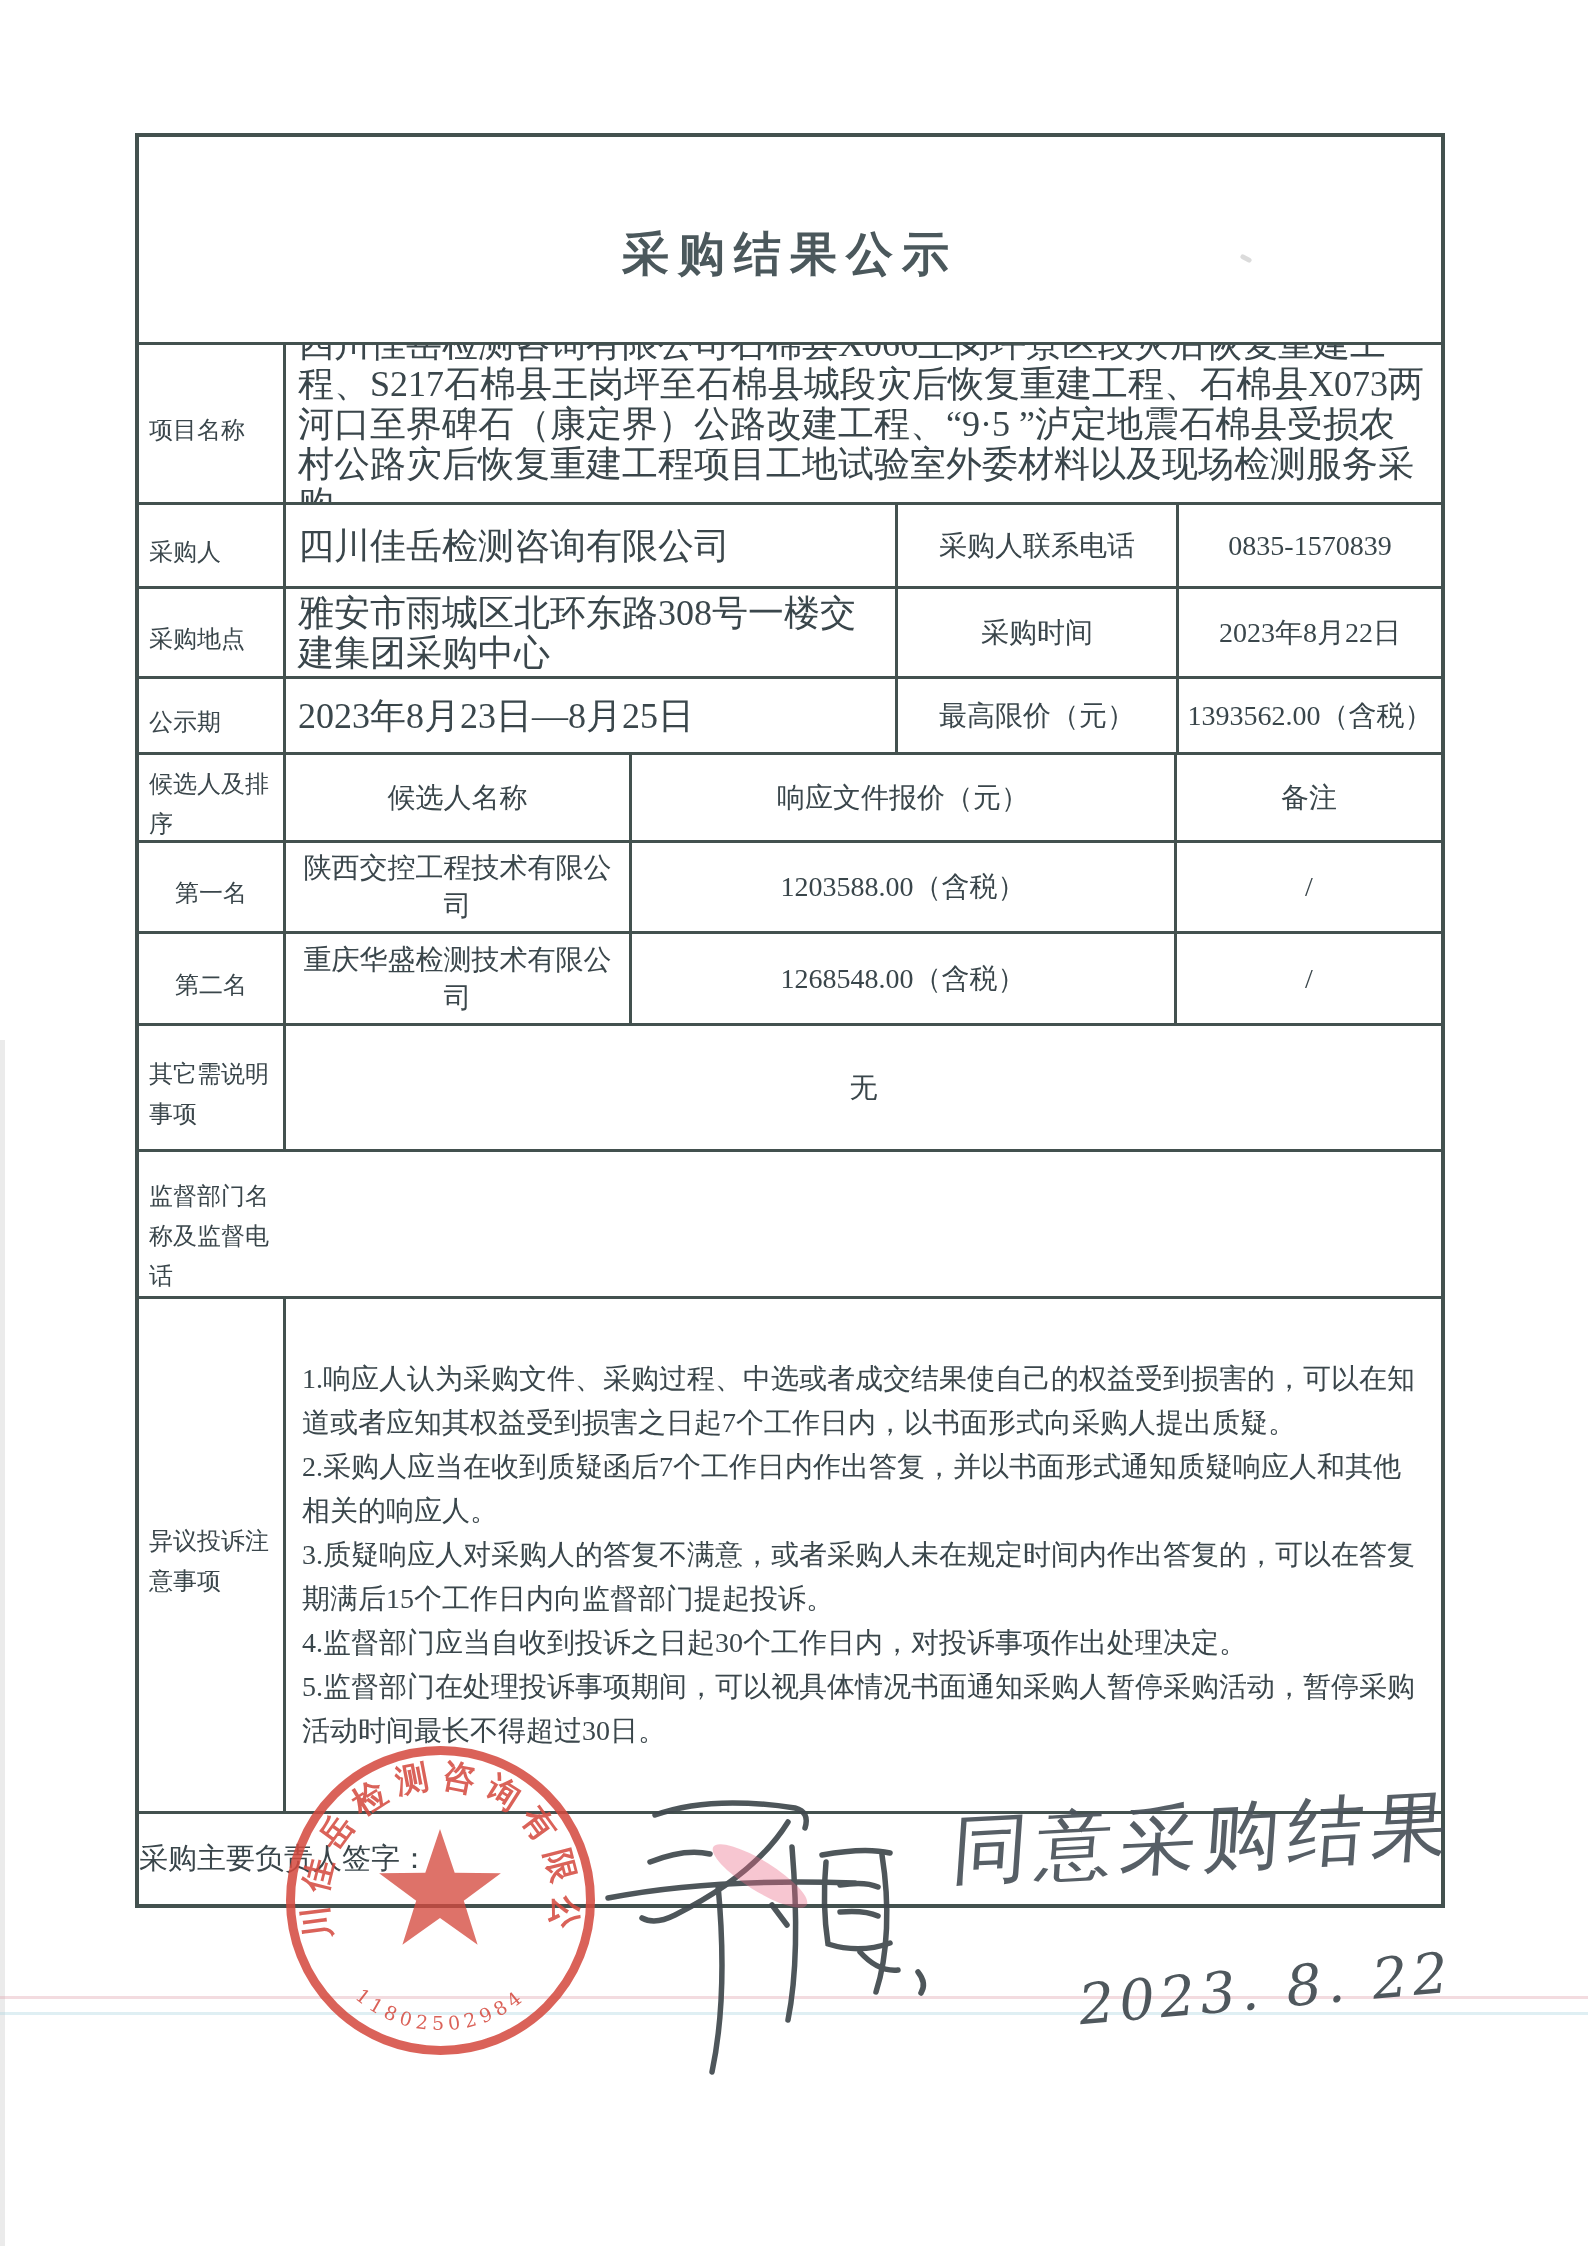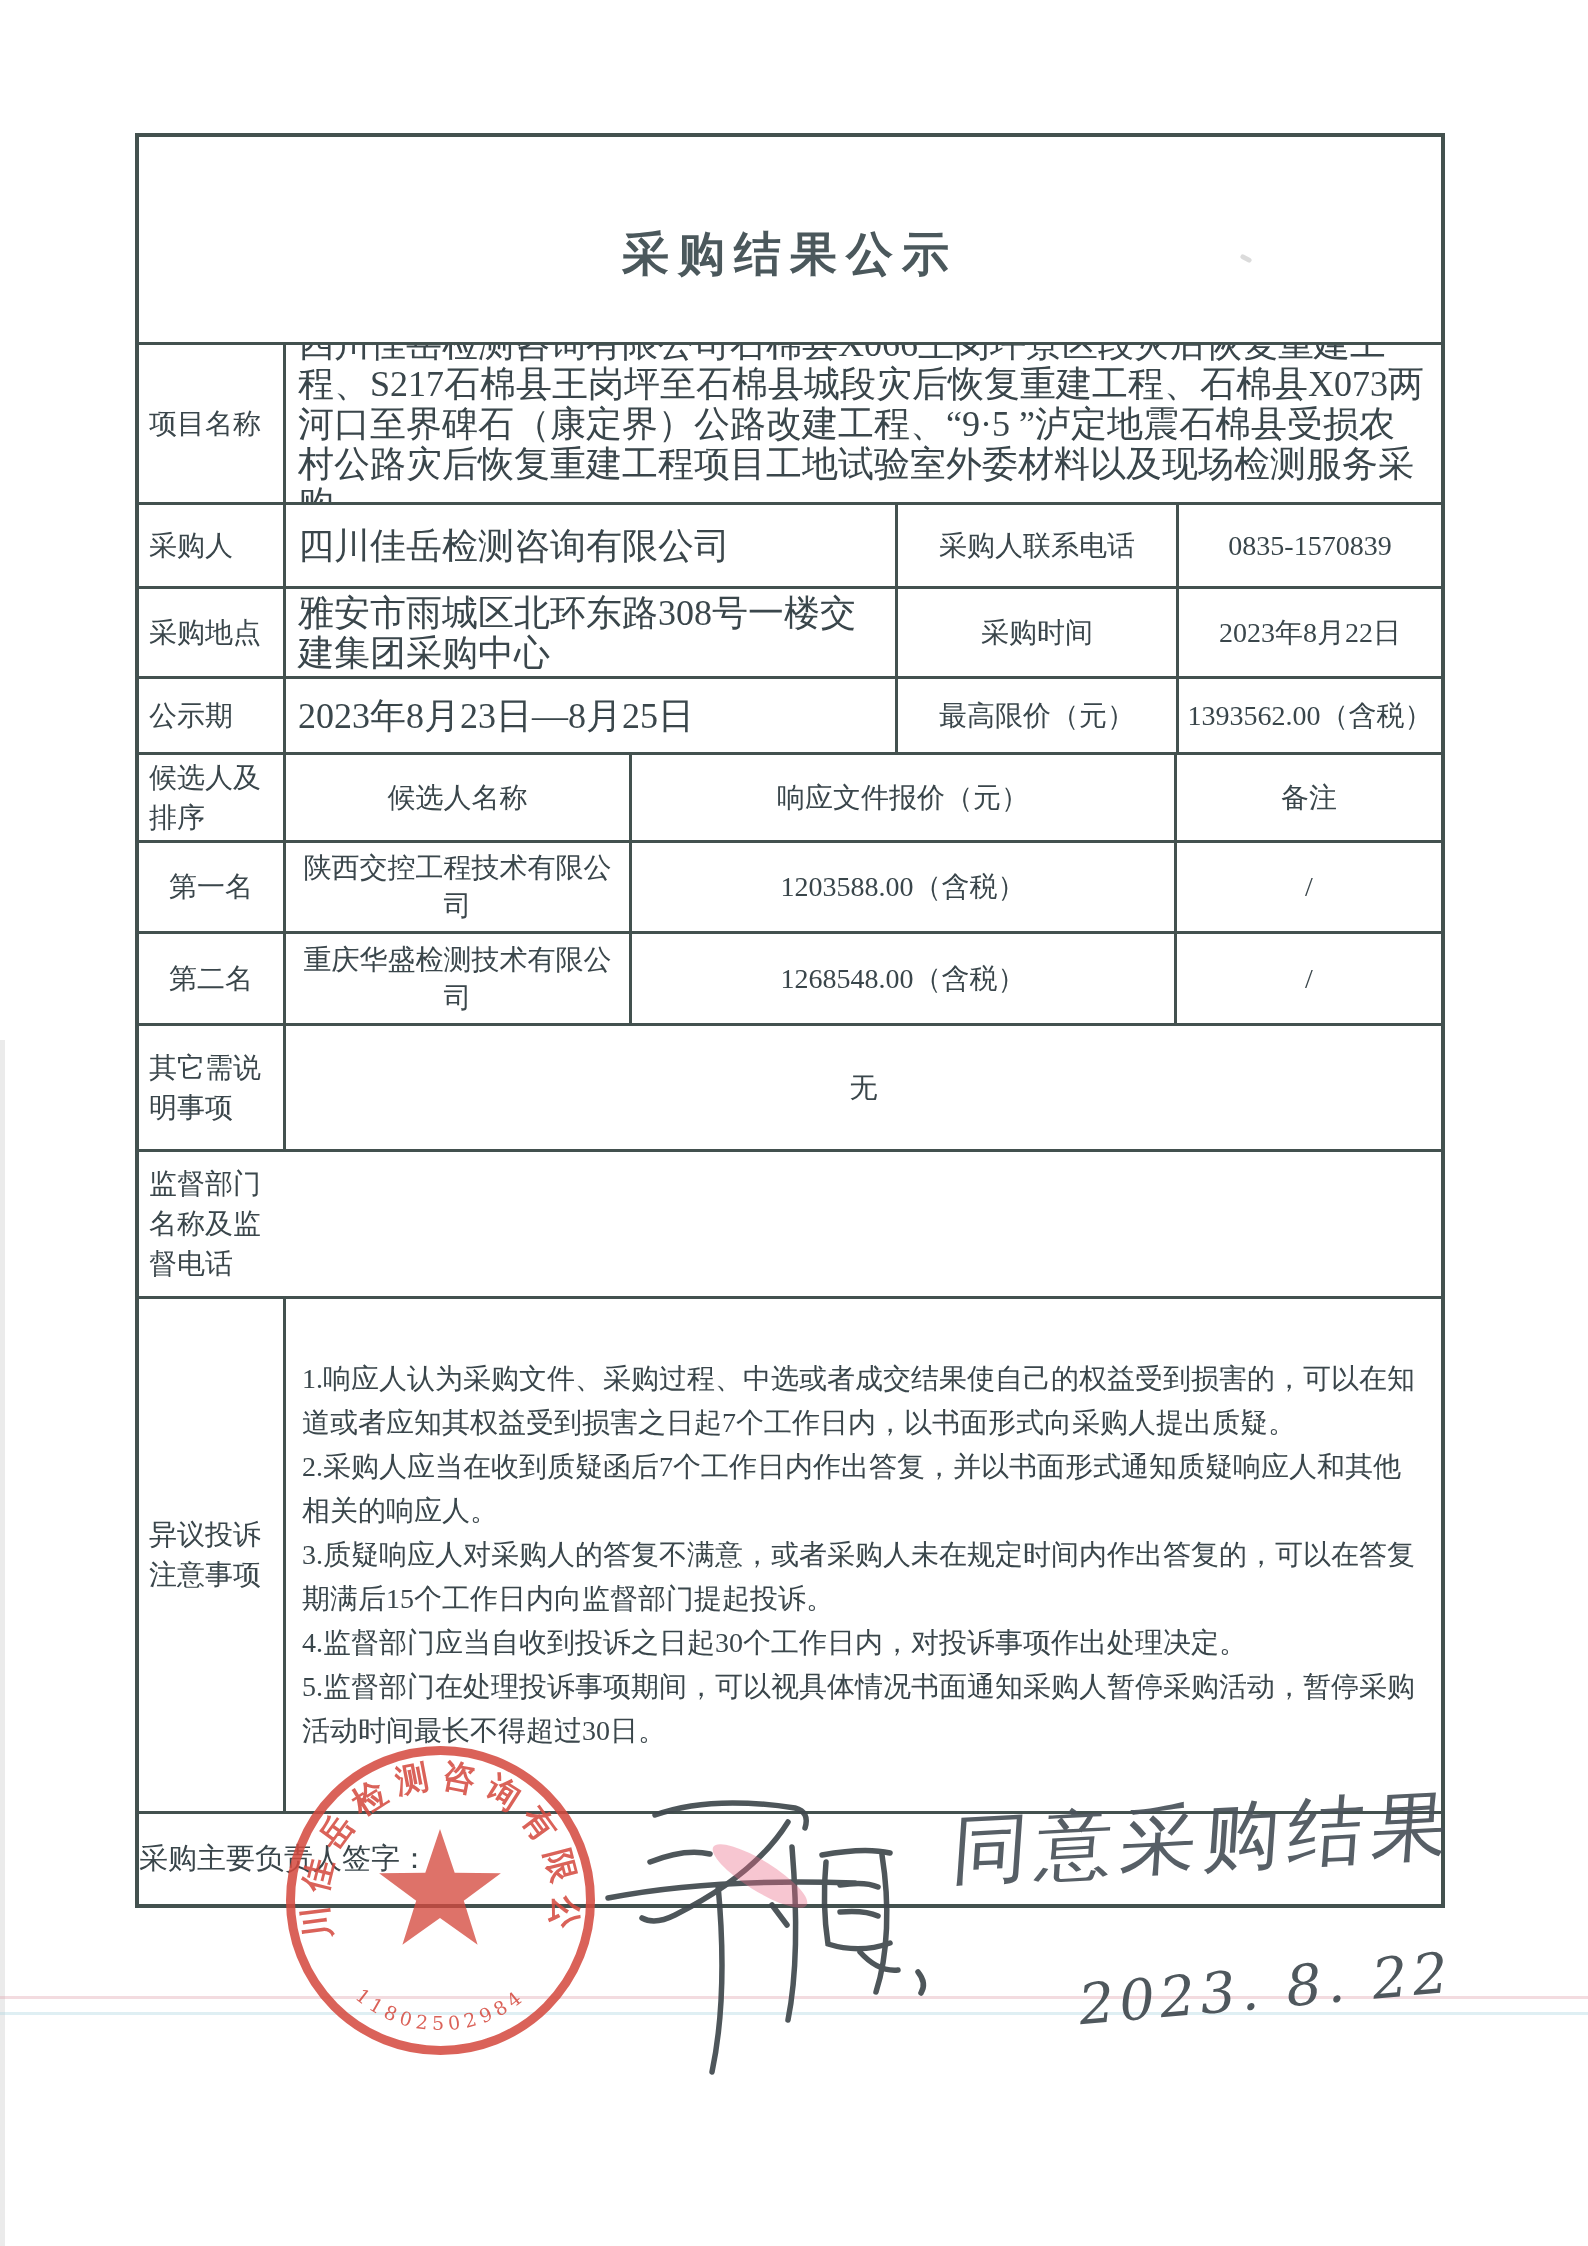--- a/index.html
+++ b/index.html
@@ -12,21 +12,21 @@
   .doc-table{
     position:absolute;left:135px;top:133px;width:1310px;
     border:4px solid #43514f;box-sizing:border-box;background:transparent;
   }
   .t-row{display:flex;box-sizing:border-box;}
   .t-row + .t-row{border-top:3px solid #43514f;}
   .cell{box-sizing:border-box;display:flex;align-items:center;overflow:hidden;}
   .cell + .cell{border-left:3px solid #43514f;}
   .lab{
     width:144px;flex:0 0 144px;padding:4px 6px 4px 10px;
-    font-size:28px;line-height:40px;word-break:break-all;
+    font-size:24px;line-height:40px;word-break:break-all;margin-top:12px;
   }
   .val-left{padding:6px 12px;font-size:36px;line-height:40px;word-break:break-all;}
   .val-center{justify-content:center;text-align:center;font-size:28px;line-height:38px;padding:4px 8px;}
   .grow{flex:1 1 auto;}
   
   .row-title{height:205px;align-items:flex-end;justify-content:center;border-radius:16px;}
   .title-text{
     width:100%;text-align:center;font-size:47px;font-weight:bold;
     letter-spacing:9px;color:#4b585c;padding-bottom:56px;
   }

